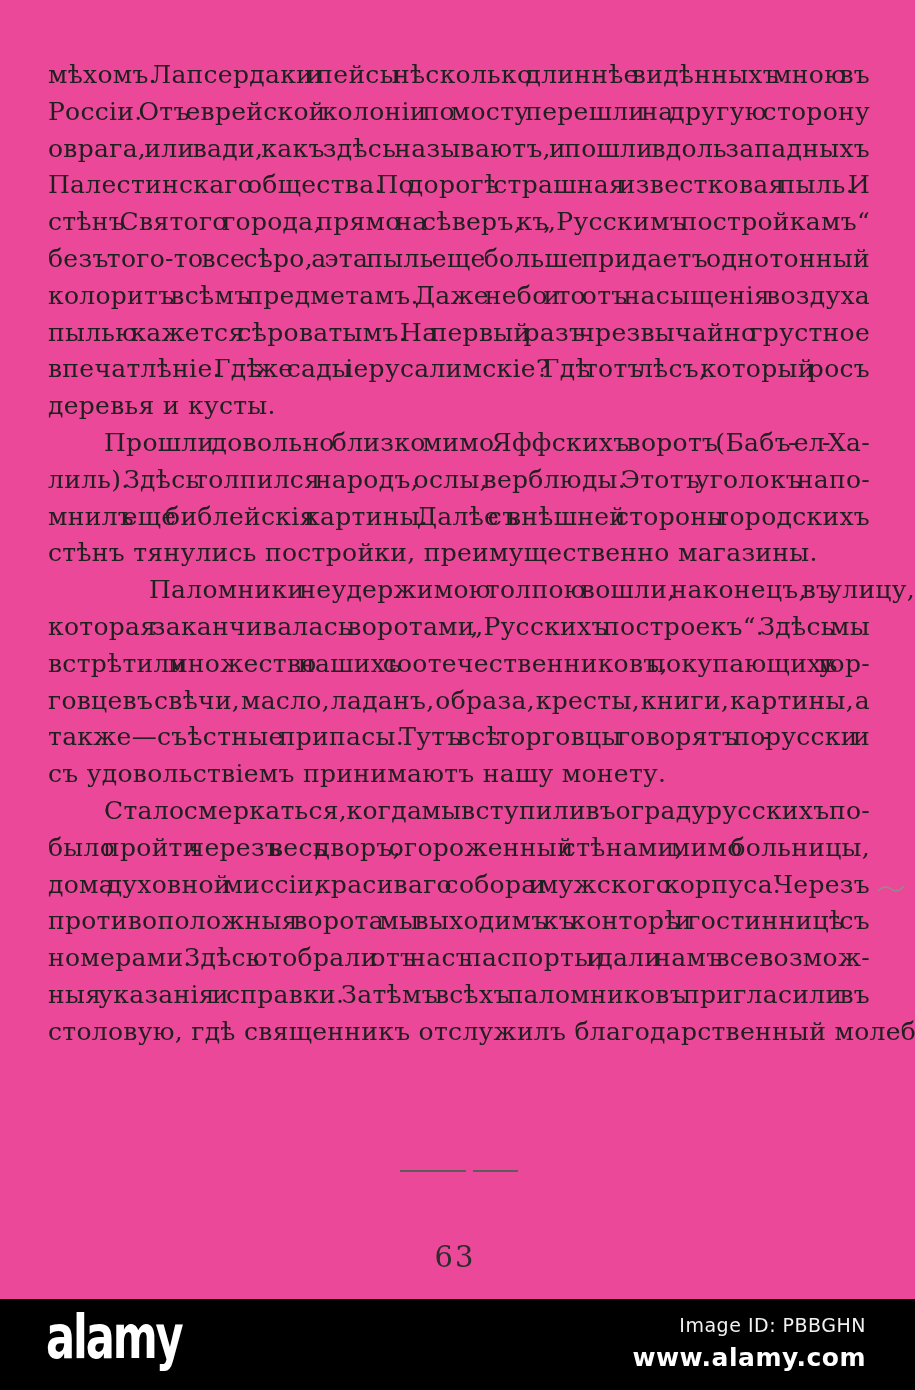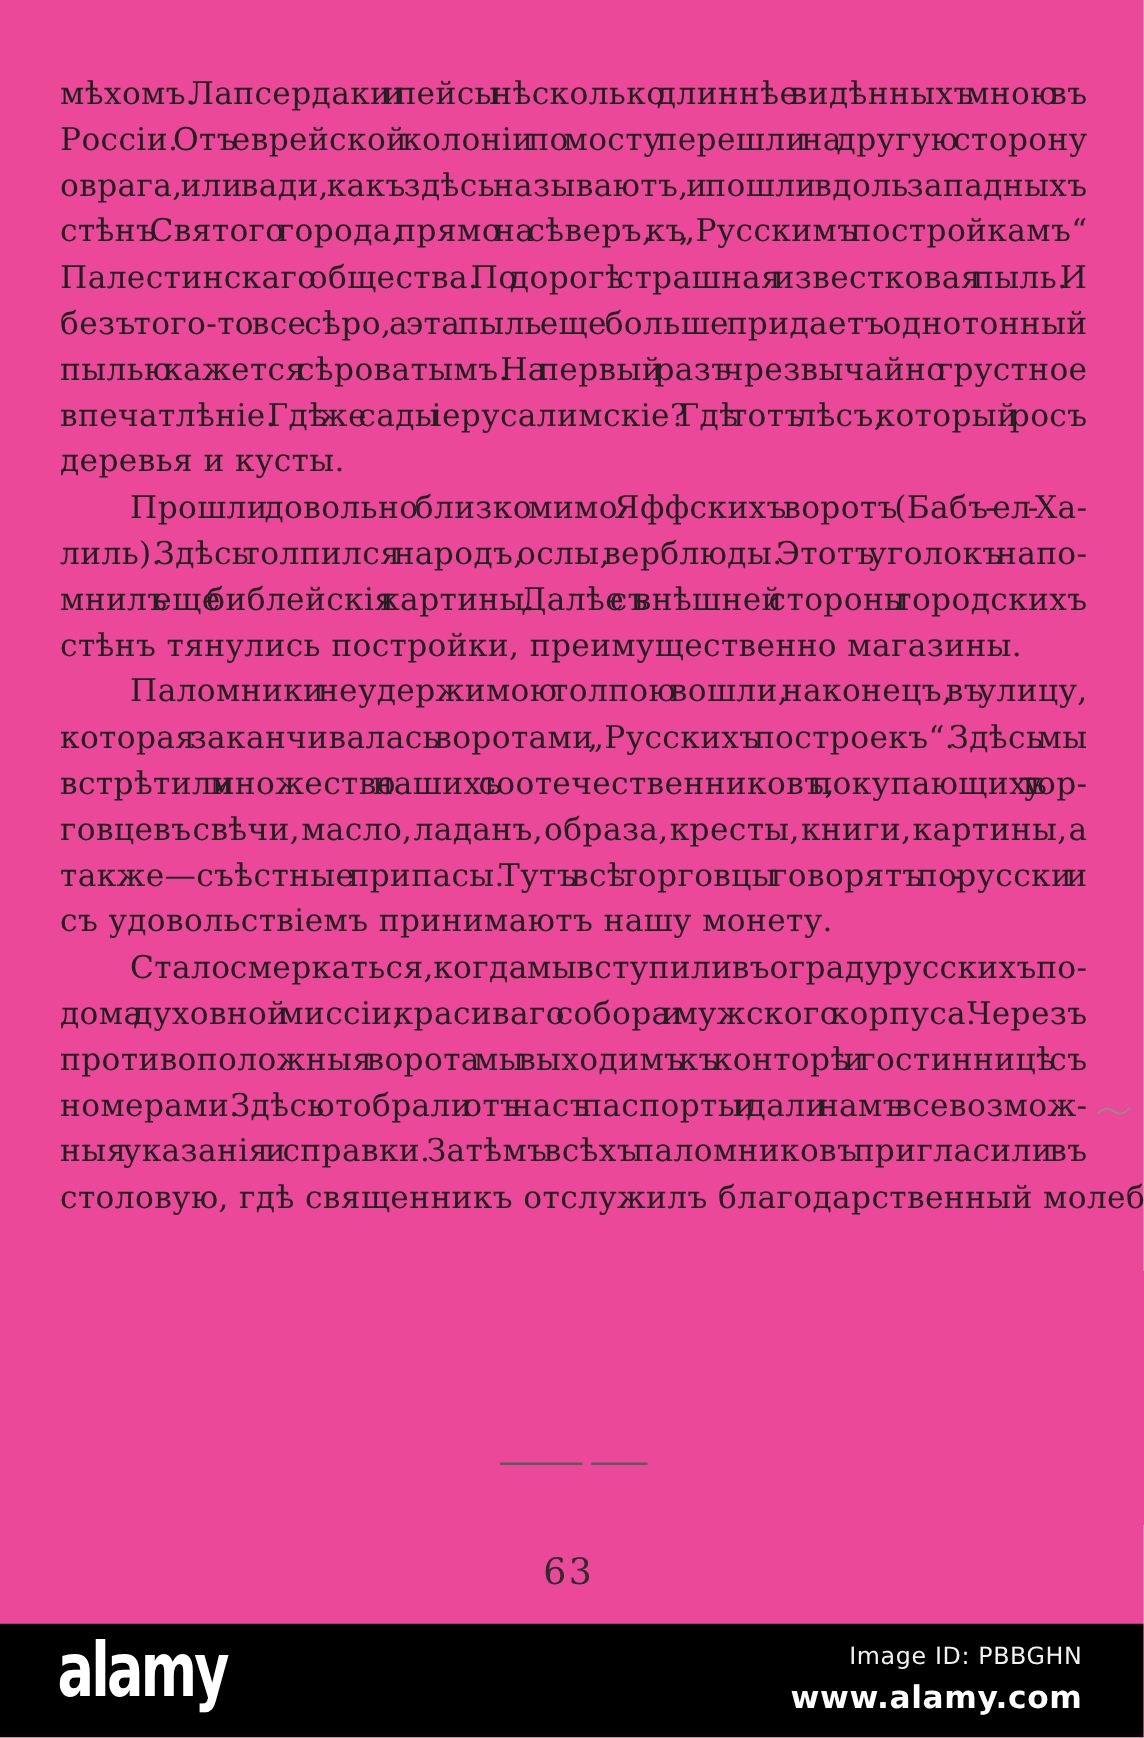--- a/index.html
+++ b/index.html
@@ -84,37 +84,39 @@
 </style>
 </head>
 <body>
 
 <div class="page">
 
   <div class="text-block">
     <div class="line"><span style="word-spacing: -15.0879px;">мѣхомъ. Лапсердаки и пейсы нѣсколько длиннѣе видѣнныхъ мною въ</span></div>
     <div class="line"><span style="word-spacing: -12.3767px;">Россіи. Отъ еврейской колоніи по мосту перешли на другую сторону</span></div>
     <div class="line"><span style="word-spacing: -10.0156px;">оврага, или вади, какъ здѣсь называютъ, и пошли вдоль западныхъ</span></div>
+    <div class="line"><span style="word-spacing: -14.346px;">Палестинскаго общества. По дорогѣ страшная известковая пыль. И</span></div>
     <div class="line"><span style="word-spacing: -13.6992px;">стѣнъ Святого города, прямо на сѣверъ, къ „Русскимъ постройкамъ“</span></div>
-    <div class="line"><span style="word-spacing: -14.346px;">Палестинскаго общества. По дорогѣ страшная известковая пыль. И</span></div>
     <div class="line"><span style="word-spacing: -10.0609px;">безъ того-то все сѣро, а эта пыль еще больше придаетъ однотонный</span></div>
+    <div class="line"><span style="word-spacing: -12.309px;">колоритъ всѣмъ предметамъ. Даже небо и то отъ насыщенія воздуха</span></div>
     <div class="line"><span style="word-spacing: -15.1384px; margin-top: 30px;">пылью кажется сѣроватымъ. На первый разъ чрезвычайно грустное</span></div>
     <div class="line"><span style="word-spacing: -15.0608px;">впечатлѣніе. Гдѣ же сады іерусалимскіе? Гдѣ тотъ лѣсъ, который росъ</span></div>
     <div class="line last"><span>деревья и кусты.</span></div>
     <div class="line indent"><span style="word-spacing: -11.1656px;">Прошли довольно близко мимо Яффскихъ воротъ (Бабъ - ел - Ха-</span></div>
     <div class="line"><span style="word-spacing: -13.5586px;">лиль). Здѣсь толпился народъ, ослы, верблюды. Этотъ уголокъ напо-</span></div>
     <div class="line"><span style="word-spacing: -19.6191px;">мнилъ еще библейскія картины. Далѣе съ внѣшней стороны городскихъ</span></div>
     <div class="line last"><span>стѣнъ тянулись постройки, преимущественно магазины.</span></div>
-    <div class="line indent"><span style="word-spacing: -13.3099px;">Паломники неудержимою толпою вошли, наконецъ, въ улицу,</span></div>
+    <div class="line indent"><span style="word-spacing: -13.3099px; margin-left: 45px;">Паломники неудержимою толпою вошли, наконецъ, въ улицу,</span></div>
     <div class="line"><span style="word-spacing: -12.8307px;">которая заканчивалась воротами „Русскихъ построекъ“. Здѣсь мы</span></div>
     <div class="line"><span style="word-spacing: -26.8802px;">встрѣтили множество нашихъ соотечественниковъ, покупающихъ у тор-</span></div>
     <div class="line"><span style="word-spacing: -7.42188px;">говцевъ свѣчи, масло, ладанъ, образа, кресты, книги, картины, а</span></div>
     <div class="line"><span style="word-spacing: -12.974px;">также—съѣстные припасы. Тутъ всѣ торговцы говорятъ по - русски и</span></div>
     <div class="line last"><span>съ удовольствіемъ принимаютъ нашу монету.</span></div>
     <div class="line indent"><span style="word-spacing: -8.74023px;">Стало смеркаться, когда мы вступили въ ограду русскихъ по-</span></div>
+    <div class="line"><span style="word-spacing: -20.3203px;">было пройти черезъ весь дворъ, огороженный стѣнами, мимо больницы,</span></div>
     <div class="line"><span style="word-spacing: -15.5859px;">дома духовной миссіи, красиваго собора и мужского корпуса. Черезъ</span></div>
     <div class="line"><span style="word-spacing: -12.8965px;">противоположныя ворота мы выходимъ къ конторѣ и гостинницѣ съ</span></div>
     <div class="line"><span style="word-spacing: -15.2569px;">номерами. Здѣсь отобрали отъ насъ паспорты и дали намъ всевозмож-</span></div>
     <div class="line"><span style="word-spacing: -11.1855px;">ныя указанія и справки. Затѣмъ всѣхъ паломниковъ пригласили въ</span></div>
     <div class="line last"><span>столовую, гдѣ священникъ отслужилъ благодарственный молебенъ.</span></div>
   </div>
 
   <span class="stray-mark">
     <svg width="30" height="16" viewBox="0 0 30 16">
       <path d="M2 11 Q9 4 15 9 T28 6" stroke="#8f8f8f" stroke-width="1.4" fill="none"></path>

